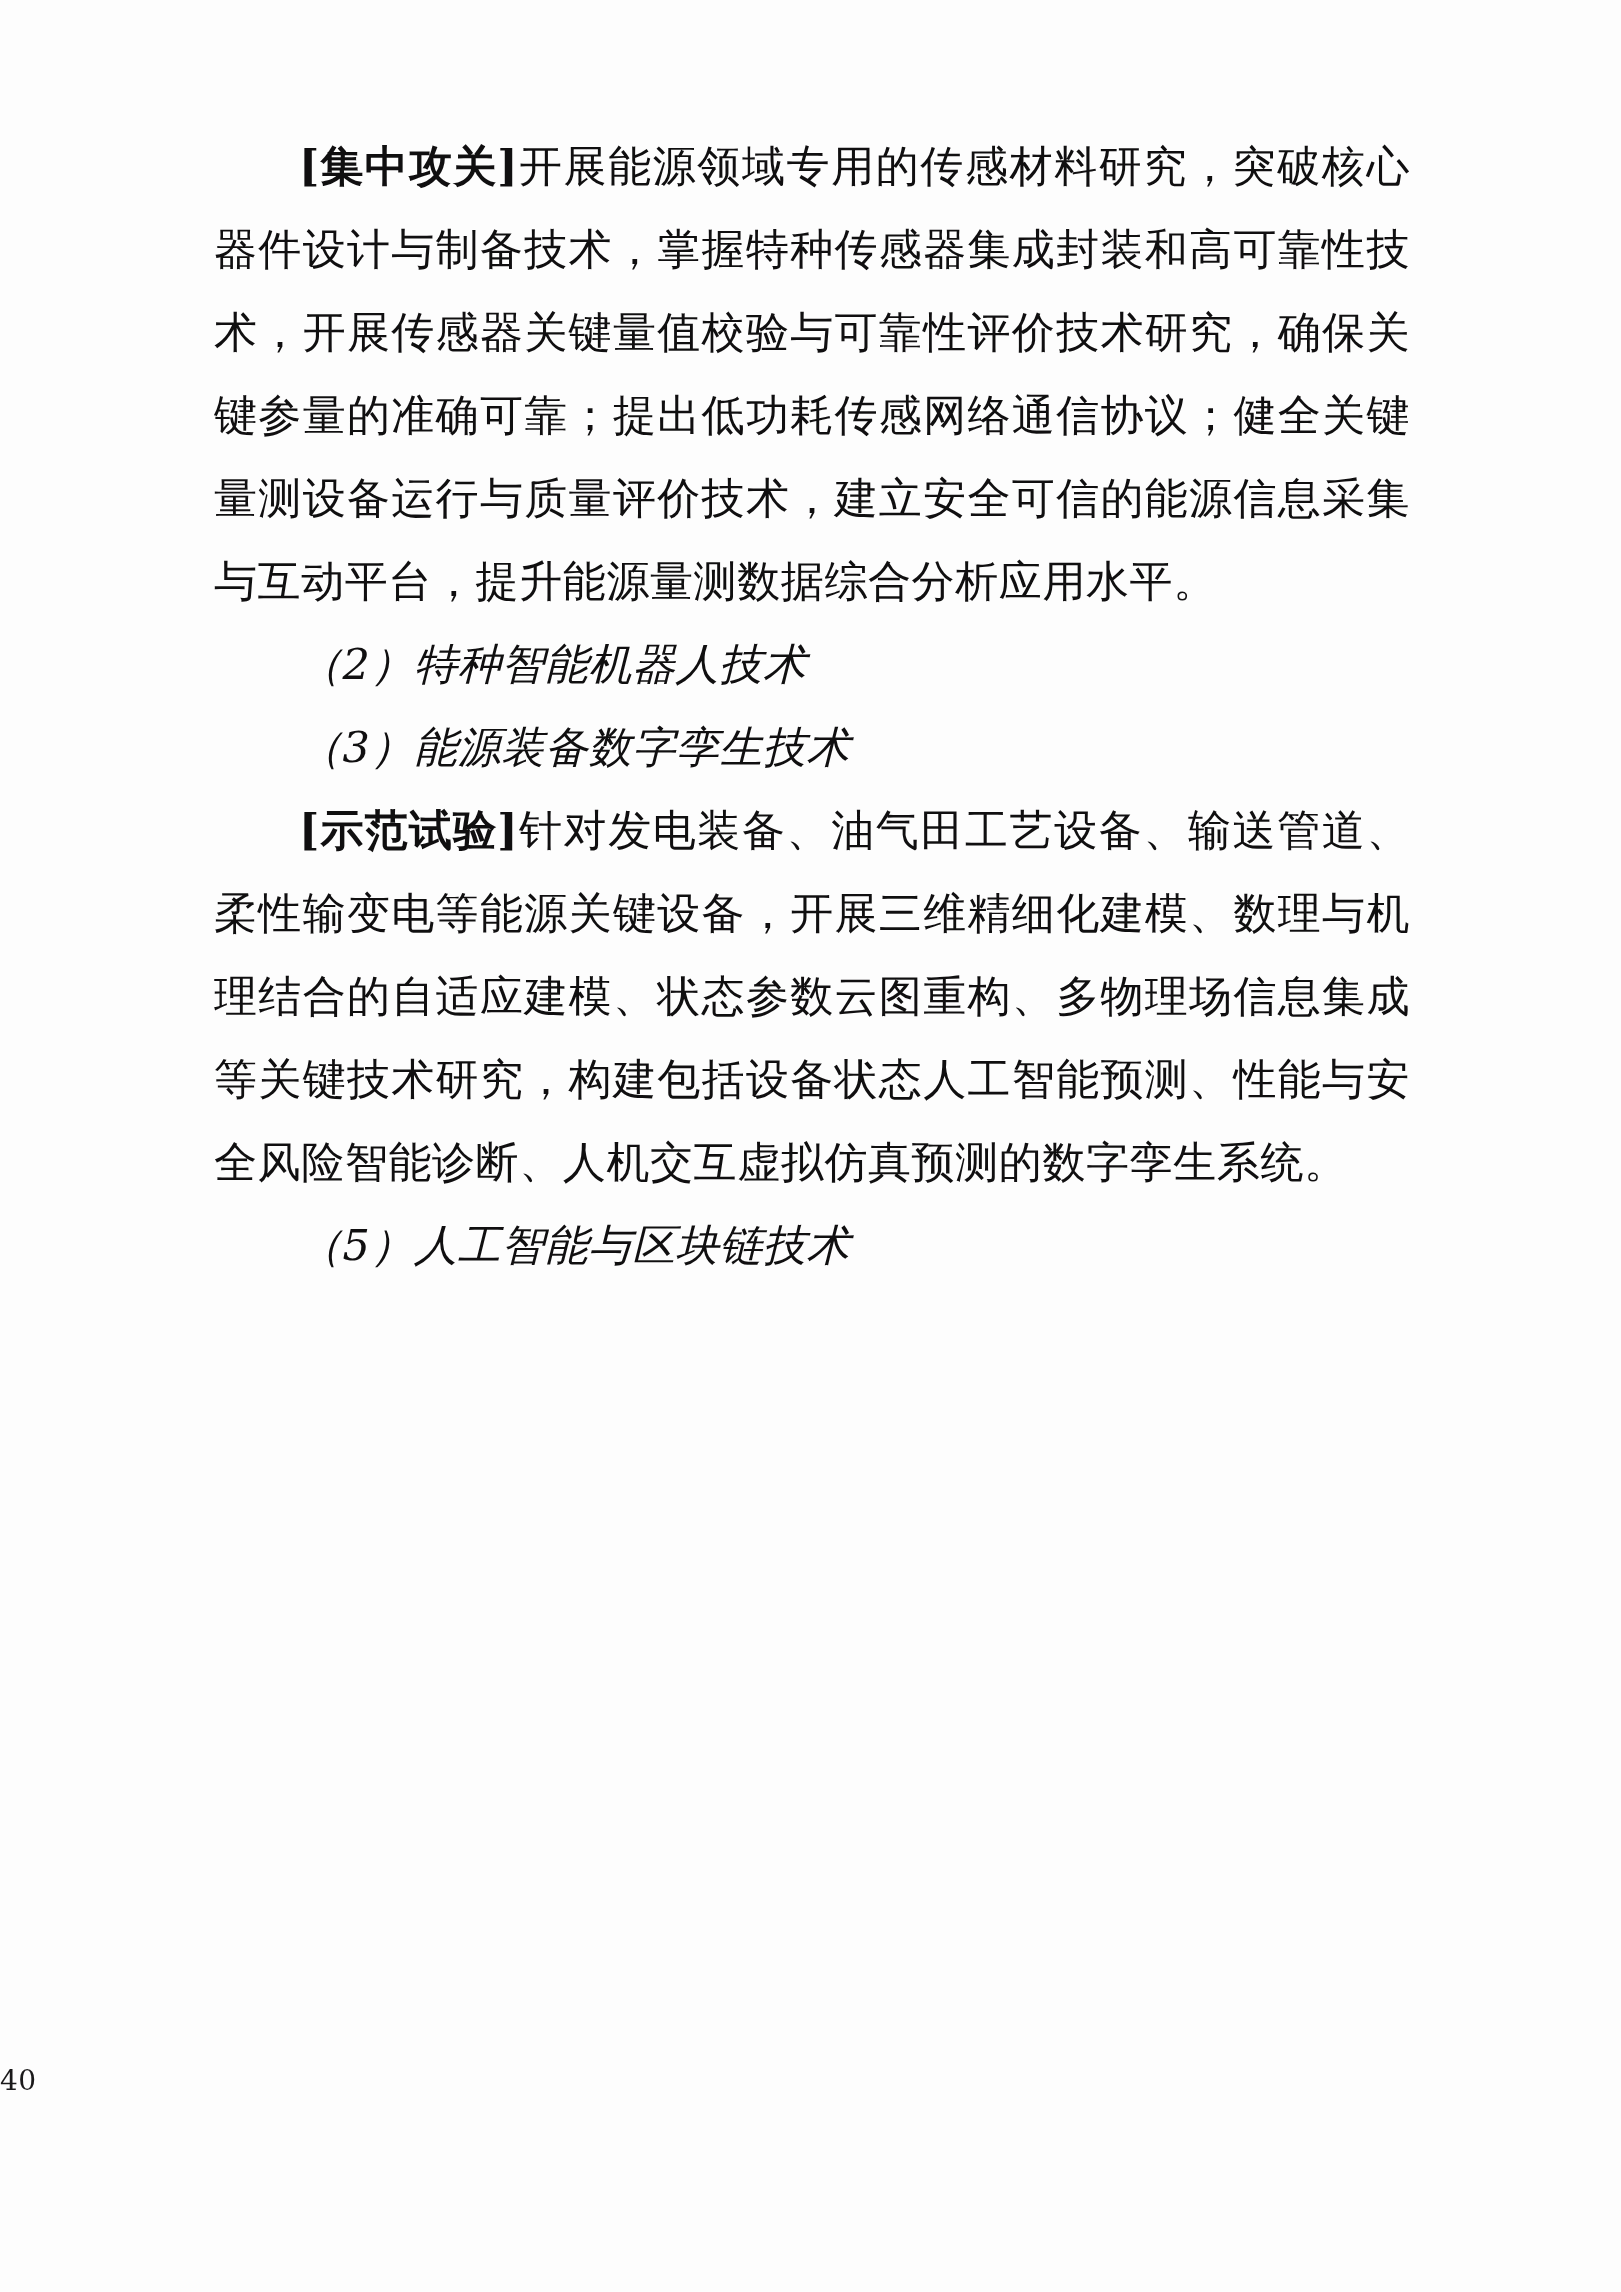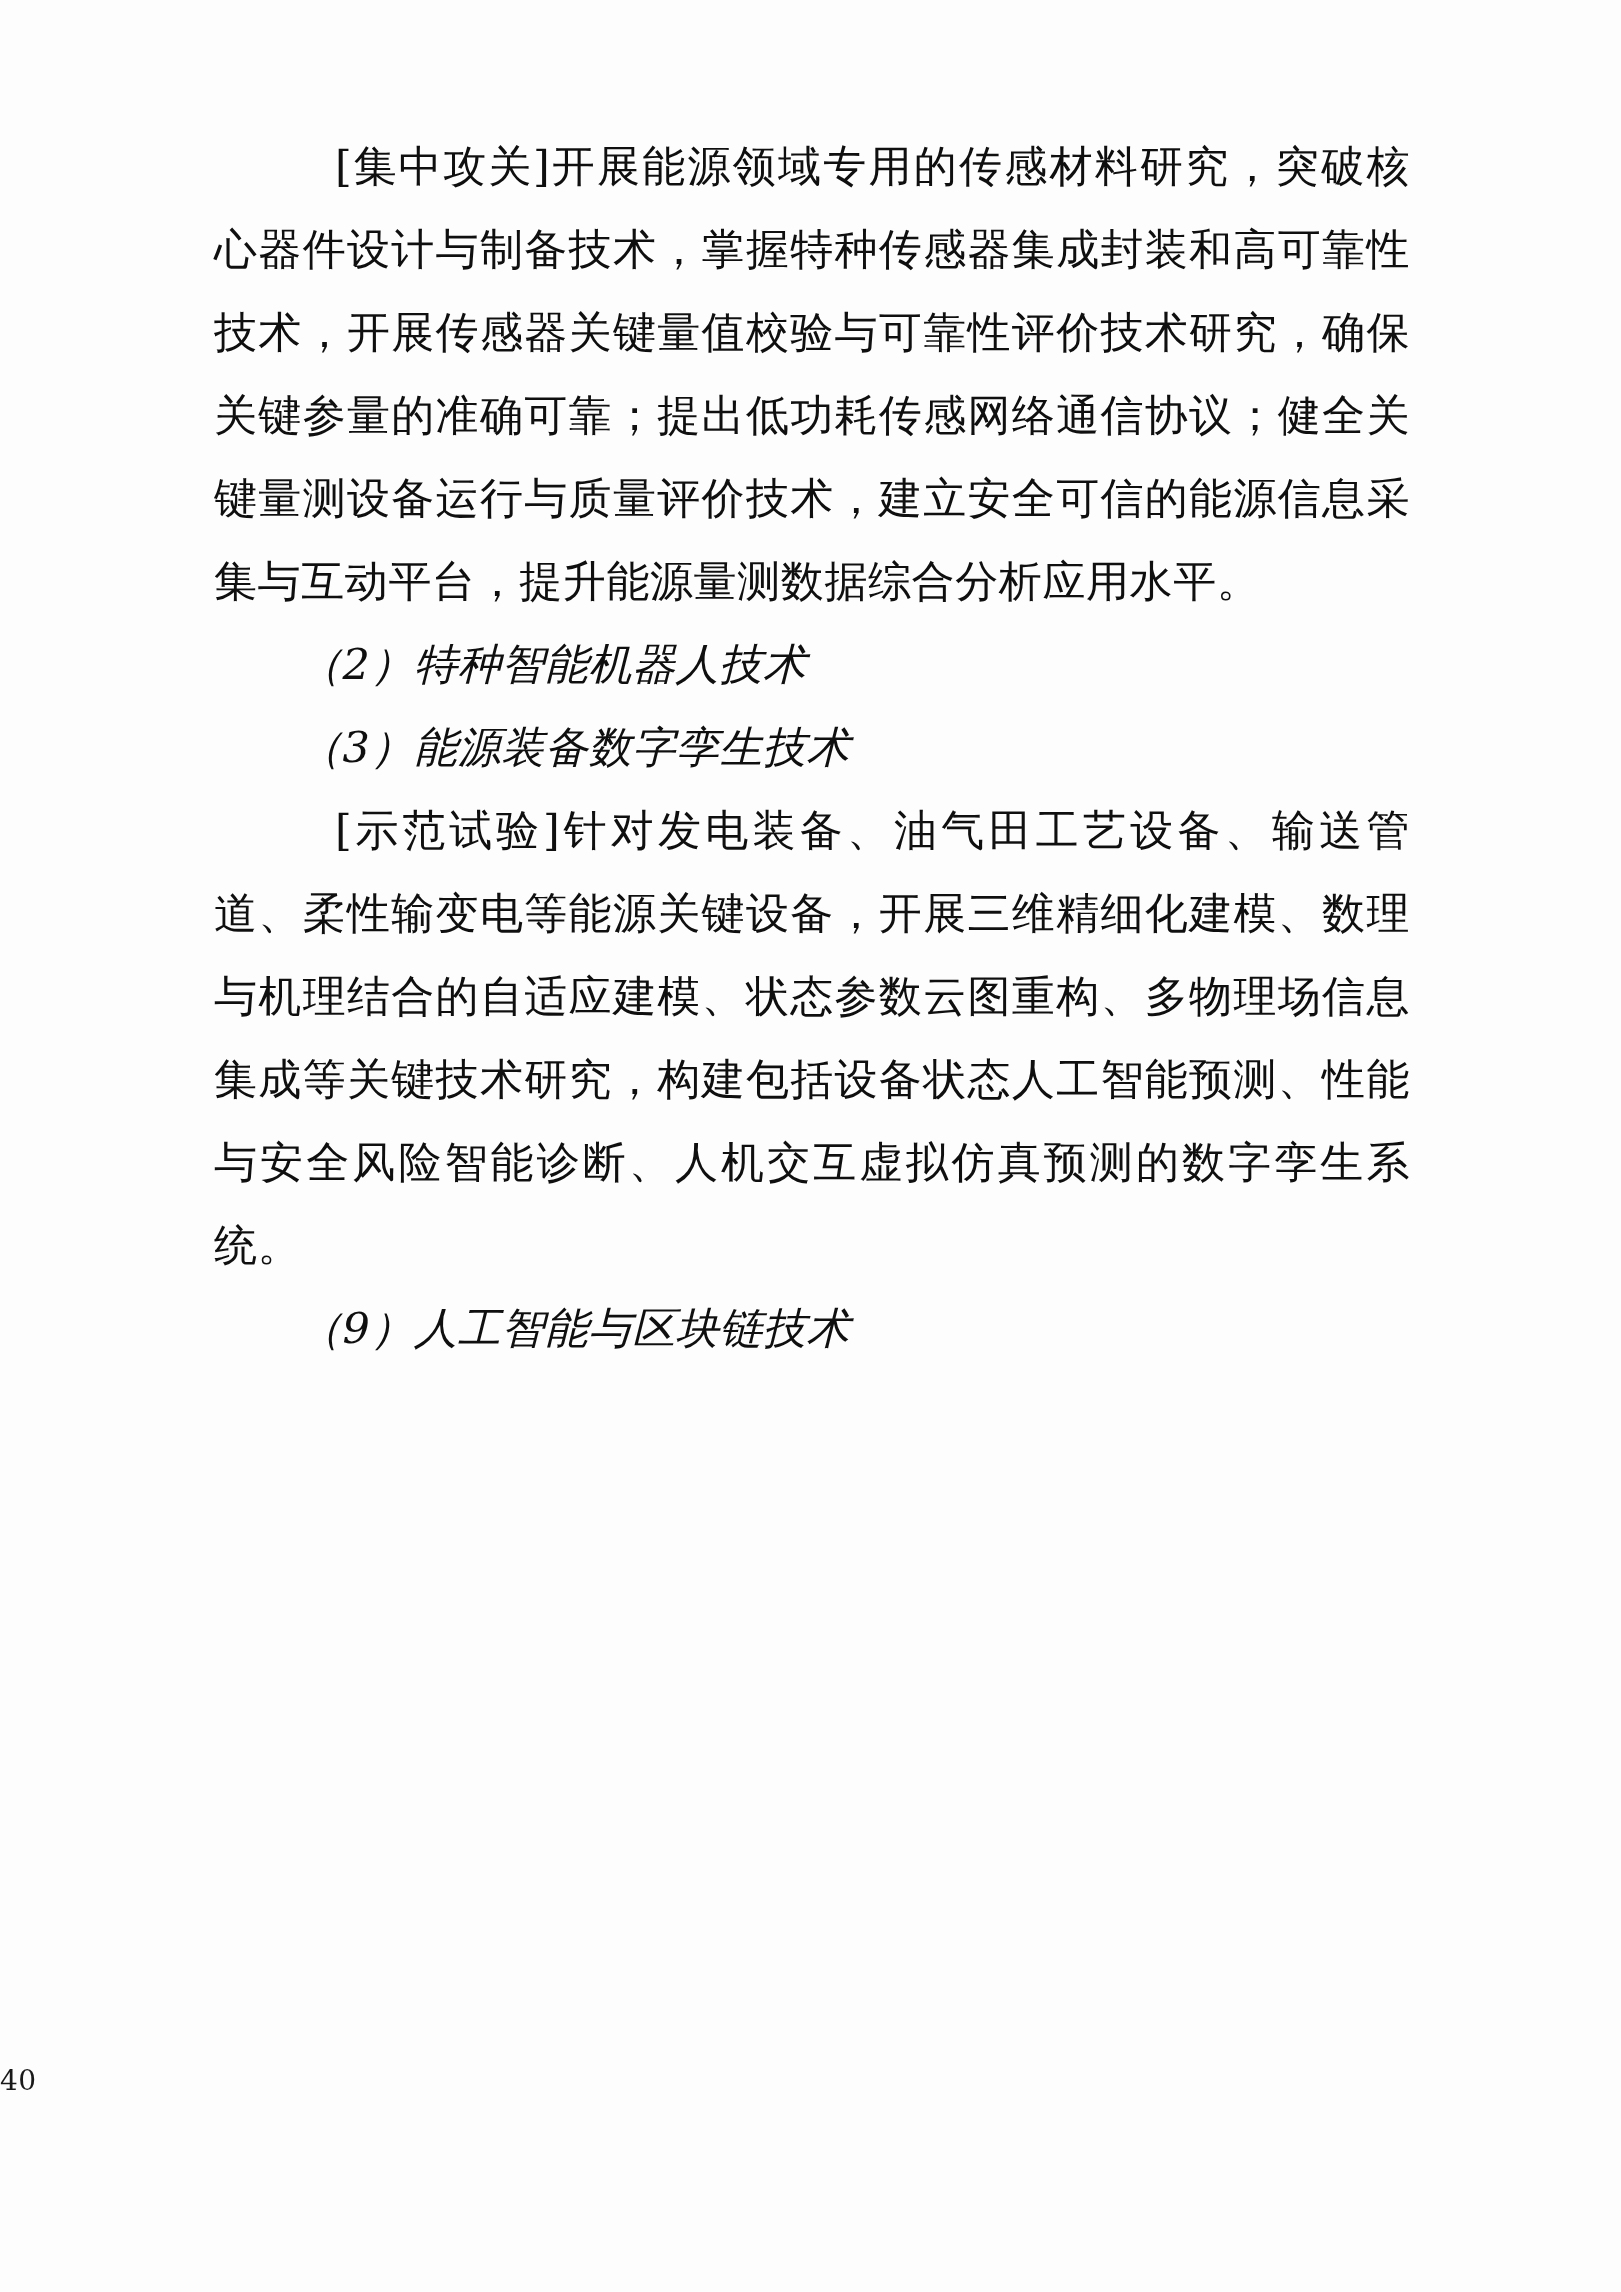--- a/index.html
+++ b/index.html
@@ -44,23 +44,22 @@
     line-height: 83px;
     color: #100f10;
     text-indent: 85px;
     margin: 0;
     letter-spacing: 0.6px;
     font-family: "DejaVu Serif", "Liberation Serif", serif;
     font-style: italic;
   }
   
   .tag {
-    font-weight: 400;
+    font-weight: 700;
     letter-spacing: 0.2px;
-    margin-left: 36px;
   }
   
   .page-number {
     position: absolute;
     left: 0;
     right: 0;
     top: 2064px;
     text-align: left;
     font-size: 28px;
     color: #1a191a;
@@ -77,21 +76,21 @@
 
     <p class="para"><span class="tag">[集中攻关]</span><span>开展能源领域专用的传感材料研究，突破核心器件设计与制备技术，掌握特种传感器集成封装和高可靠性技术，开展传感器关键量值校验与可靠性评价技术研究，确保关键参量的准确可靠；提出低功耗传感网络通信协议；健全关键量测设备运行与质量评价技术，建立安全可信的能源信息采集与互动平台，提升能源量测数据综合分析应用水平。</span></p>
 
     <p class="heading">（2）特种智能机器人技术</p>
 
 
     <p class="heading">（3）能源装备数字孪生技术</p>
 
     <p class="para"><span class="tag">[示范试验]</span><span>针对发电装备、油气田工艺设备、输送管道、柔性输变电等能源关键设备，开展三维精细化建模、数理与机理结合的自适应建模、状态参数云图重构、多物理场信息集成等关键技术研究，构建包括设备状态人工智能预测、性能与安全风险智能诊断、人机交互虚拟仿真预测的数字孪生系统。</span></p>
 
-    <p class="heading">（9）人工智能与区块链技术</p>
+    <p class="heading">（5）人工智能与区块链技术</p>
 
 
   </div>
 
   <div class="page-number">40</div>
 
 </div>
 
 
 </body></html>

